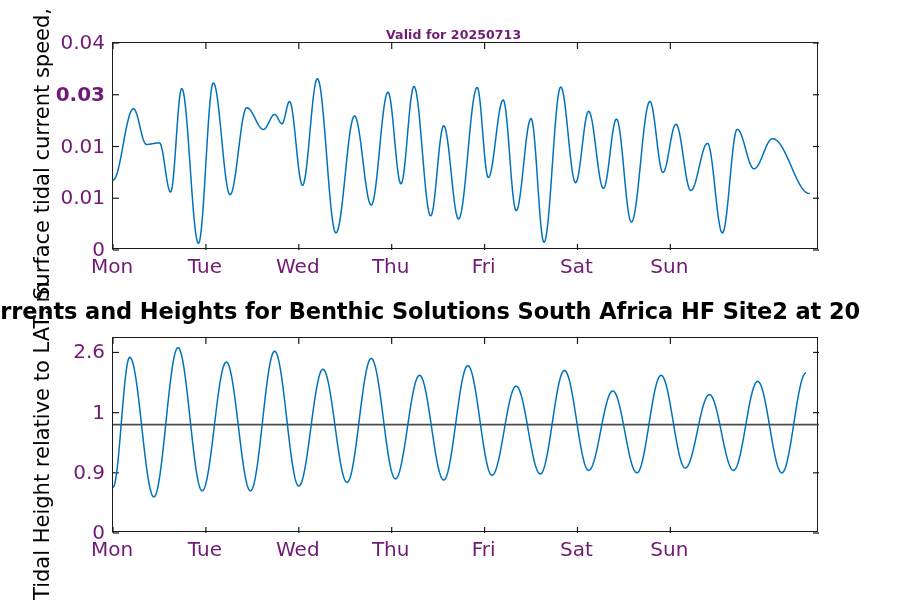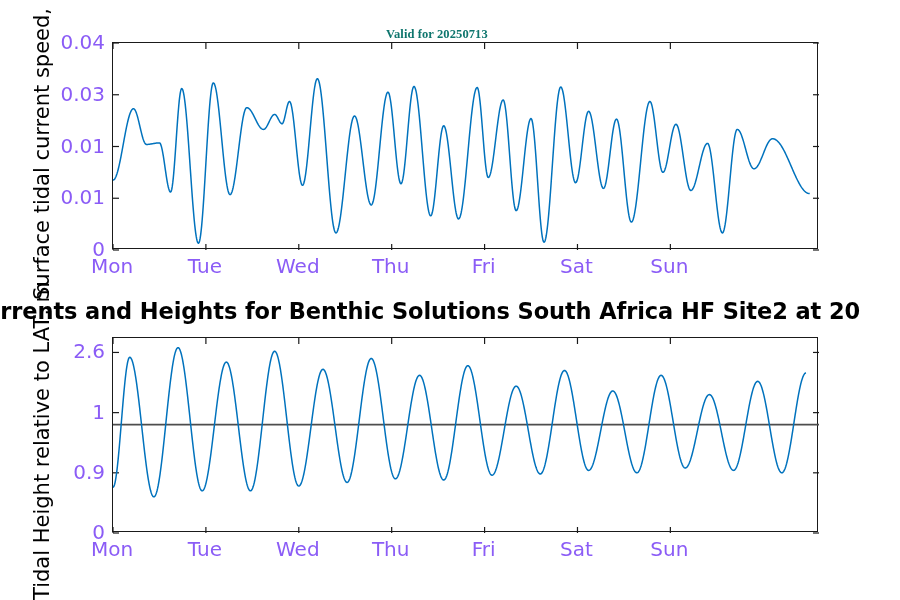--- a/index.html
+++ b/index.html
@@ -21,24 +21,23 @@
     letter-spacing:0px;
   }
   #ylab-top{ left:30px; top:300px; }
   #ylab-bot{ left:30px; top:600px; }
 
   
   .subtitle{
     position:absolute;
     font-size:12.5px;
     font-weight:bold;
-    color:#0f766e;
+    color:#701a75;
     white-space:nowrap;
     letter-spacing:0.1px;
-    font-family:Liberation Serif, serif;
   }
   #subtitle-top{ left:386px; top:27px; }
 
   .maintitle{
     position:absolute;
     top:298px;
     left:-32px;
     width:1000px;
     font-size:22.5px;
     font-weight:bold;
@@ -56,21 +55,21 @@
   }
   #ax-top{ left:112px; top:42px; width:706px; height:207px; }
   #ax-bot{ left:112px; top:337px; width:706px; height:195px; }
 
   .axsvg{position:absolute;left:0;top:0;overflow:visible;}
 
   
   .tlab{
     position:absolute;
     font-size:20px;
-    color:#8b5cf6;
+    color:#701a75;
     white-space:nowrap;
   }
   .xlab{ transform:translateX(-50%);text-align:right; }
   .ylabtick{ transform:translateY(-50%); text-align:right; }
 </style>
 </head>
 <body>
 
 <div class="fig">
 
@@ -145,21 +144,21 @@
       <div class="tlab xlab" style="left: 112px; top: 254px;">Mon</div>
       <div class="tlab xlab" style="left: 204.895px; top: 254px;">Tue</div>
       <div class="tlab xlab" style="left: 297.789px; top: 254px;">Wed</div>
       <div class="tlab xlab" style="left: 390.684px; top: 254px;">Thu</div>
       <div class="tlab xlab" style="left: 483.579px; top: 254px;">Fri</div>
       <div class="tlab xlab" style="left: 576.474px; top: 254px;">Sat</div>
       <div class="tlab xlab" style="left: 669.368px; top: 254px;">Sun</div>
       <div class="tlab ylabtick" style="right: 795px; top: 249px;">0</div>
       <div class="tlab ylabtick" style="right: 795px; top: 197.25px;">0.01</div>
       <div class="tlab ylabtick" style="right: 795px; top: 145.5px;">0.01</div>
-      <div class="tlab ylabtick" style="right: 795px; top: 93.75px;">0.03</div>
+      <div class="tlab ylabtick" style="right: 795px; top: 93.75px; font-weight: bold;">0.03</div>
       <div class="tlab ylabtick" style="right: 795px; top: 42px;">0.04</div>
       <div class="tlab xlab" style="left: 112px; top: 537px;">Mon</div>
       <div class="tlab xlab" style="left: 204.895px; top: 537px;">Tue</div>
       <div class="tlab xlab" style="left: 297.789px; top: 537px;">Wed</div>
       <div class="tlab xlab" style="left: 390.684px; top: 537px;">Thu</div>
       <div class="tlab xlab" style="left: 483.579px; top: 537px;">Fri</div>
       <div class="tlab xlab" style="left: 576.474px; top: 537px;">Sat</div>
       <div class="tlab xlab" style="left: 669.368px; top: 537px;">Sun</div>
       <div class="tlab ylabtick" style="right: 795px; top: 532px;">0</div>
       <div class="tlab ylabtick" style="right: 795px; top: 471.815px;">0.9</div>

